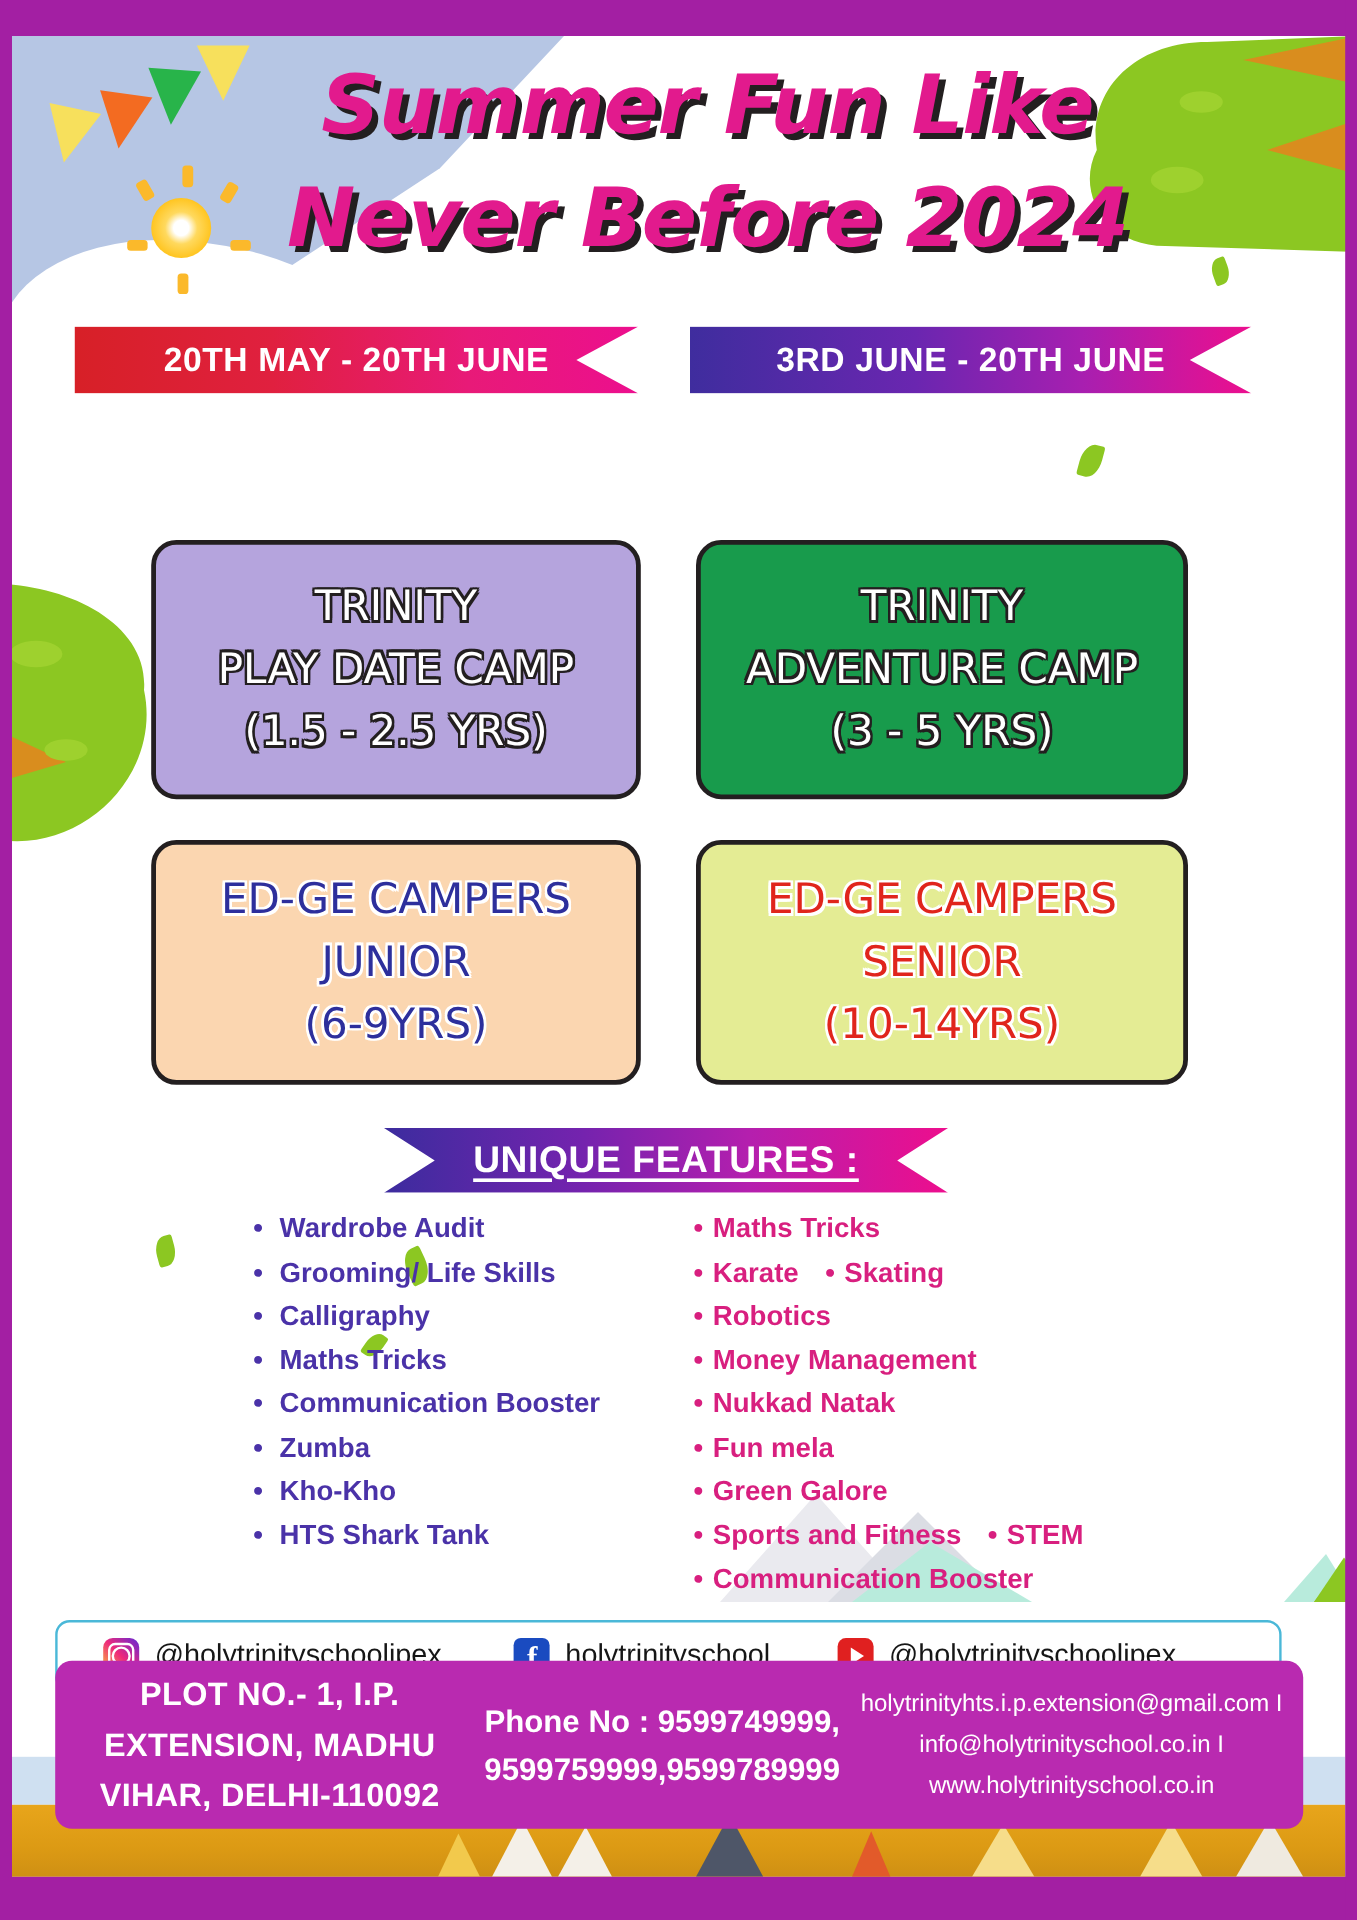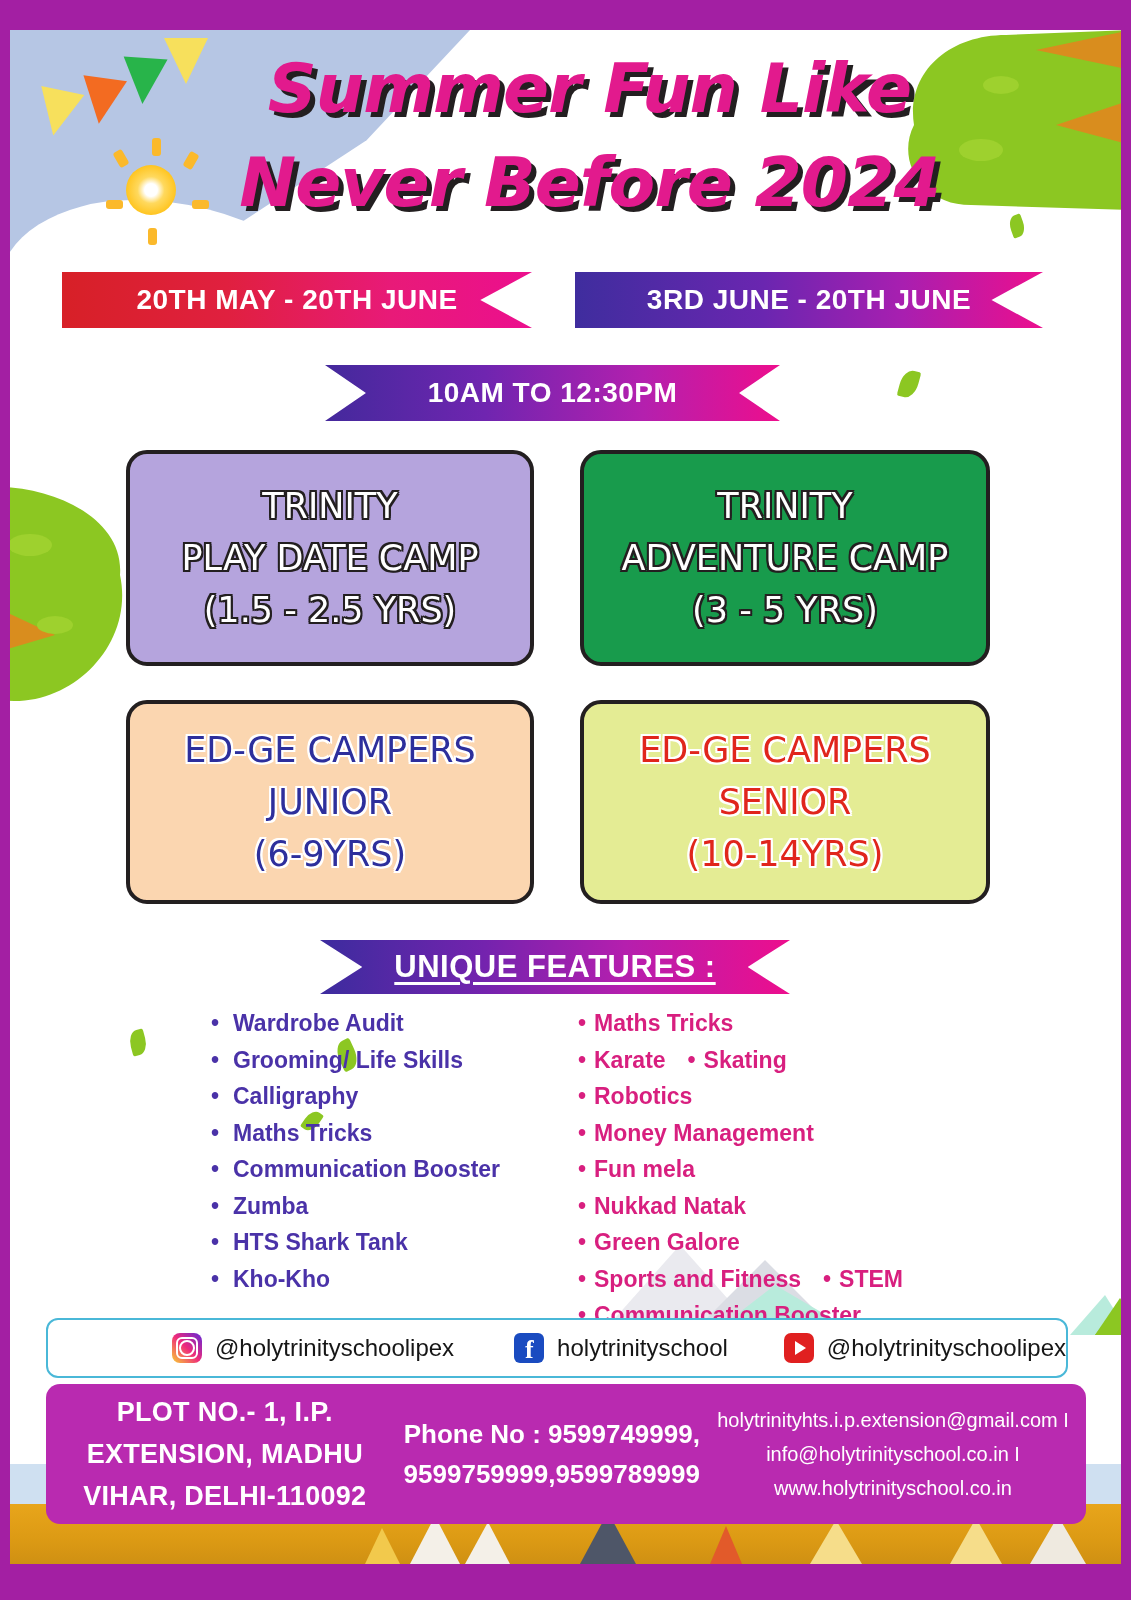--- a/index.html
+++ b/index.html
@@ -128,23 +128,23 @@
   }
   .feat-left .feat-item{color:#4a32a8;padding-left:28px;position:relative;}
   .feat-right .feat-item{color:#d81f7f;padding-left:16px;position:relative;}
   .feat-item::before{content:"\2022";position:absolute;left:6px;}
   .feat-right .feat-item::before{left:0px;}
   .feat-item .extra{margin-left:22px;position:relative;padding-left:16px;}
   .feat-item .extra::before{content:"\2022";position:absolute;left:0;}
 
   
   .social{
-    position:absolute;left:46px;top:1318px;width:1018px;height:56px;
+    position:absolute;left:46px;top:1350px;width:1018px;height:56px;
     background:#ffffff;border:2px solid #4ab8d8;border-radius:12px;
-    display:flex;align-items:center;z-index:6;justify-content:flex-end;
+    display:flex;align-items:center;z-index:6;
   }
   .soc{display:flex;align-items:center;}
   .soc-ig{margin-left:38px;}
   .soc-fb{margin-left:60px;}
   .soc-yt{margin-left:56px;}
   .soc-label{font-size:24px;color:#161616;margin-left:13px;font-weight:normal;
              font-family:"Liberation Sans",sans-serif;}
   .ic{width:30px;height:30px;border-radius:8px;display:block;position:relative;flex:0 0 auto;}
   .ic-ig{background:linear-gradient(45deg,#f9ce34 0%,#ee2a7b 50%,#6228d7 100%);}
   .ic-ig::after{content:"";position:absolute;left:7px;top:7px;width:12px;height:12px;
@@ -249,23 +249,20 @@
     <div class="title-line">Summer Fun Like</div>
     <div class="title-line l2">Never Before 2024</div>
   </div>
 
   <div class="ribbon rib-left">
     <span>20TH MAY - 20TH JUNE</span>
   </div>
   <div class="ribbon rib-right">
     <span>3RD JUNE - 20TH JUNE</span>
   </div>
-  <div class="ribbon rib-time">
-    <span>10AM TO 12:30PM</span>
-  </div>
 
   <div class="card card1">
     <div class="ln">TRINITY</div>
     <div class="ln">PLAY DATE CAMP</div>
     <div class="ln">(1.5 - 2.5 YRS)</div>
   </div>
   <div class="card card2">
     <div class="ln">TRINITY</div>
     <div class="ln">ADVENTURE CAMP</div>
     <div class="ln">(3 - 5 YRS)</div>
@@ -285,33 +282,33 @@
     <span>UNIQUE FEATURES :</span>
   </div>
 
   <div class="feat-col feat-left">
     <div class="feat-item">Wardrobe Audit</div>
     <div class="feat-item">Grooming/ Life Skills</div>
     <div class="feat-item">Calligraphy</div>
     <div class="feat-item">Maths Tricks</div>
     <div class="feat-item">Communication Booster</div>
     <div class="feat-item">Zumba</div>
+    <div class="feat-item">Kho-Kho</div>
     <div class="feat-item">HTS Shark Tank</div>
-    <div class="feat-item">Kho-Kho</div>
   </div>
 
   <div class="feat-col feat-right">
     <div class="feat-item">Maths Tricks</div>
     <div class="feat-item">
       <span>Karate</span><span class="extra">Skating</span>
     </div>
     <div class="feat-item">Robotics</div>
     <div class="feat-item">Money Management</div>
+    <div class="feat-item">Nukkad Natak</div>
     <div class="feat-item">Fun mela</div>
-    <div class="feat-item">Nukkad Natak</div>
     <div class="feat-item">Green Galore</div>
     <div class="feat-item">
       <span>Sports and Fitness</span><span class="extra">STEM</span>
     </div>
     <div class="feat-item">Communication Booster</div>
   </div>
 
   <div class="social">
     <div class="soc soc-ig">
       <span class="ic ic-ig"></span>

